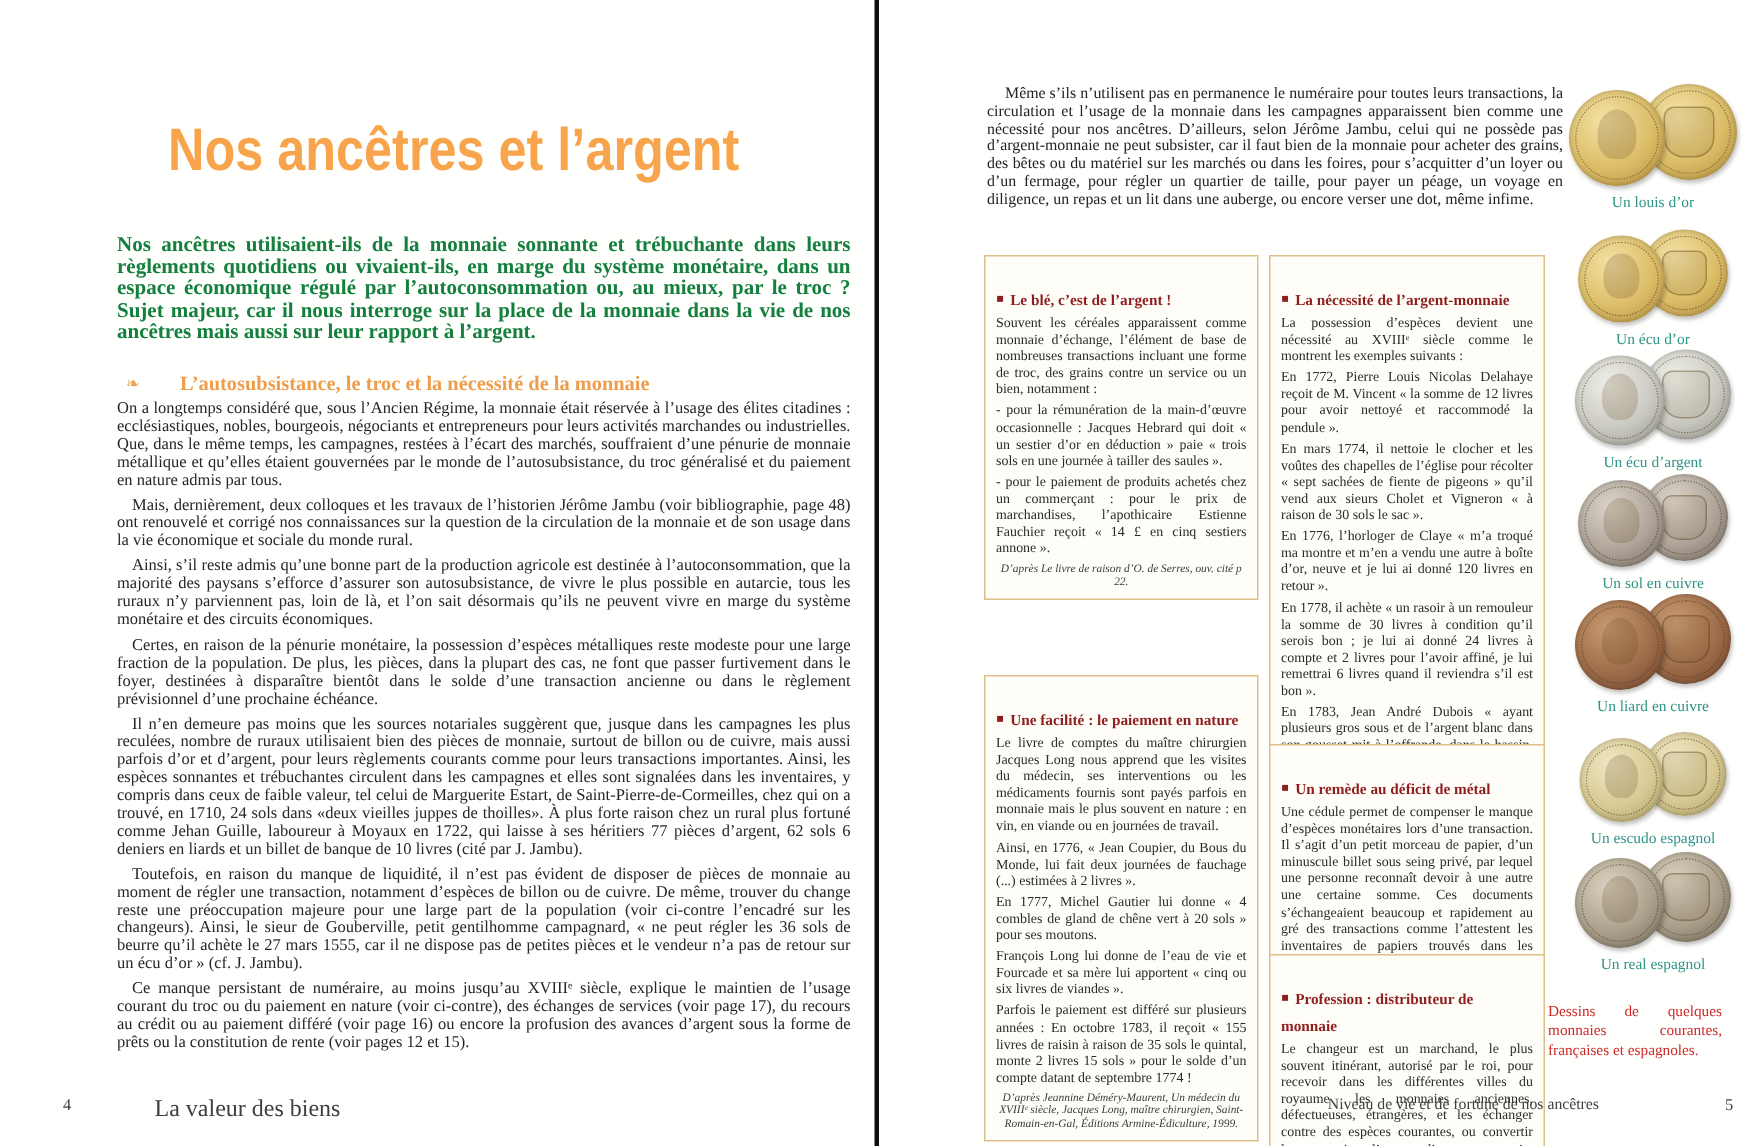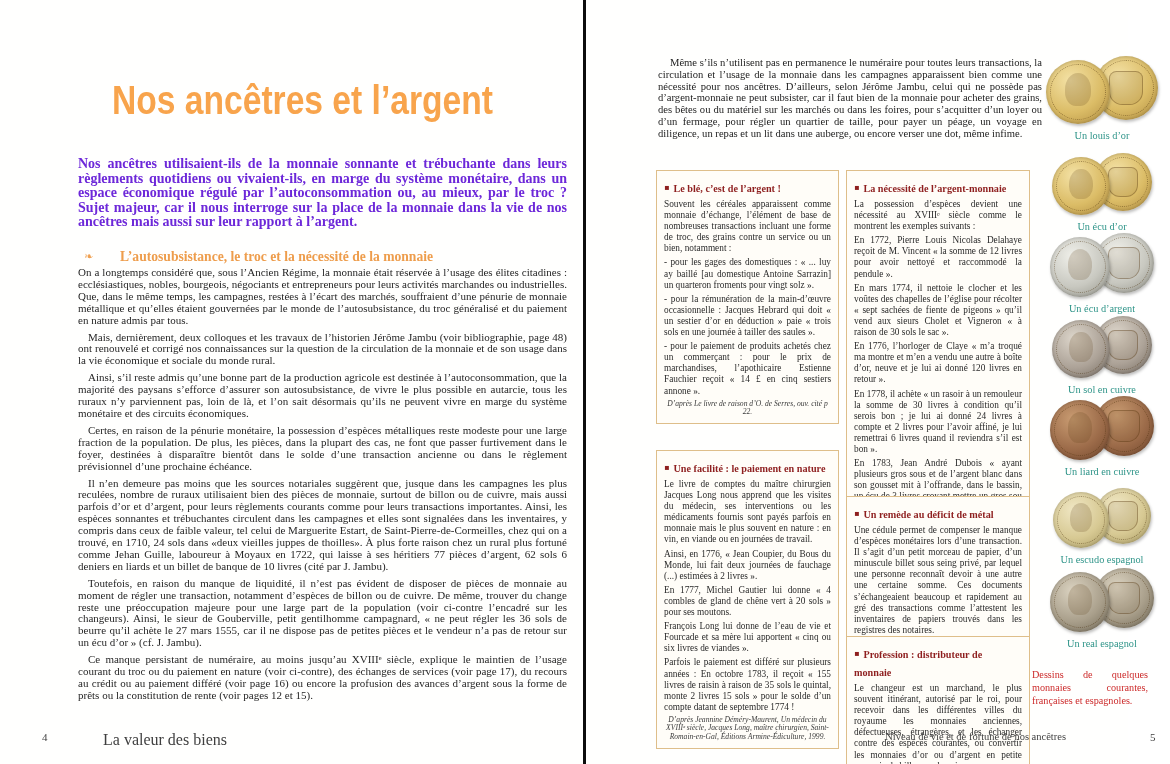--- a/index.html
+++ b/index.html
@@ -15,42 +15,42 @@
 
   
   .title{
     position:absolute;left:112px;top:78px;margin:0;
     font-family:"Liberation Sans", sans-serif;font-weight:bold;
     font-size:40px;color:#F8A44C;white-space:nowrap;
     transform:scaleX(0.84);transform-origin:left top;letter-spacing:0;
   }
   .intro{
     position:absolute;left:78px;top:157px;width:489px;margin:0;
-    font-weight:bold;font-size:14px;line-height:14.6px;text-align:justify;color:#6d28d9;
+    font-weight:bold;font-size:14px;line-height:14.6px;text-align:justify;color:#15803d;
   }
   .section-head{position:absolute;left:78px;top:247px;width:489px;}
   .ornament{
     display:inline-block;width:36px;margin-left:6px;color:#F0A050;
     font-family:"DejaVu Sans", sans-serif;font-size:11px;vertical-align:1px;
   }
   .section-title{color:#EE9D4C;font-weight:bold;font-size:13.6px;}
   .body-col{position:absolute;left:78px;top:267px;width:489px;}
   .body-col p{margin:0 0 5px 0;font-size:11px;line-height:11.9px;text-align:justify;text-indent:10px;}
   .body-col p.first{text-indent:0;font-family:Liberation Serif, serif;}
   .pagenum{position:absolute;left:42px;top:731px;font-size:11px;color:#3f3f3f;}
   .foot-title{position:absolute;left:103px;top:731px;font-size:16px;color:#3f3f3f;}
 
   
   .r-intro{
     position:absolute;left:72px;top:57px;width:384px;margin:0;
     font-size:10.6px;line-height:11.8px;text-align:justify;text-indent:12px;color:#222;
   }
   .box{
     position:absolute;border:1px solid #DEBE8A;background:#fffdf8;
-    padding:6px 7px 6px 7px;box-sizing:border-box;
+    padding:18px 7px 6px 7px;box-sizing:border-box;
   }
   .box-head{margin:1px 0 3px 0;}
   .bullet{color:#8E1F1F;font-size:8px;vertical-align:2px;margin-right:4px;font-family:"DejaVu Sans",sans-serif;}
   .box-title{color:#8E1F1F;font-weight:bold;font-size:10.2px;}
   .box p.bp{margin:0 0 3px 0;font-size:9.3px;line-height:11.1px;text-align:justify;color:#2a2a2a;}
   .box p.src{margin:2px 0 0 0;font-size:7.6px;line-height:8.6px;font-style:italic;color:#3a3a3a;text-align:center;}
 
   .box1{left:70px;top:170px;width:183px;}
   .box2{left:70px;top:450px;width:183px;}
   .box3{left:260px;top:170px;width:184px;}
@@ -122,21 +122,20 @@
   <div class="divider"></div>
 
   <div class="page page-right">
     <p class="r-intro">Même s’ils n’utilisent pas en permanence le numéraire pour toutes leurs transactions, la circulation et l’usage de la monnaie dans les campagnes apparaissent bien comme une nécessité pour nos ancêtres. D’ailleurs, selon Jérôme Jambu, celui qui ne possède pas d’argent-monnaie ne peut subsister, car il faut bien de la monnaie pour acheter des grains, des bêtes ou du matériel sur les marchés ou dans les foires, pour s’acquitter d’un loyer ou d’un fermage, pour régler un quartier de taille, pour payer un péage, un voyage en diligence, un repas et un lit dans une auberge, ou encore verser une dot, même infime.</p>
 
     <div class="box box1">
       <div class="box-head">
         <span class="bullet">▪</span><span class="box-title">Le blé, c’est de l’argent !</span>
       </div>
       <p class="bp">Souvent les céréales apparaissent comme monnaie d’échange, l’élément de base de nombreuses transactions incluant une forme de troc, des grains contre un service ou un bien, notamment :</p>
-      <p class="bp">- pour les gages des domestiques : « ... luy ay baillé [au domestique Antoine Sarrazin] un quarteron froments pour vingt solz ».</p>
       <p class="bp">- pour la rémunération de la main-d’œuvre occasionnelle : Jacques Hebrard qui doit « un sestier d’or en déduction » paie « trois sols en une journée à tailler des saules ».</p>
       <p class="bp">- pour le paiement de produits achetés chez un commerçant : pour le prix de marchandises, l’apothicaire Estienne Fauchier reçoit « 14 £ en cinq sestiers annone ».</p>
       <p class="src">D’après Le livre de raison d’O. de Serres, ouv. cité p 22.</p>
     </div>
 
     <div class="box box2">
       <div class="box-head">
         <span class="bullet">▪</span><span class="box-title">Une facilité : le paiement en nature</span>
       </div>
       <p class="bp">Le livre de comptes du maître chirurgien Jacques Long nous apprend que les visites du médecin, ses interventions ou les médicaments fournis sont payés parfois en monnaie mais le plus souvent en nature : en vin, en viande ou en journées de travail.</p>

